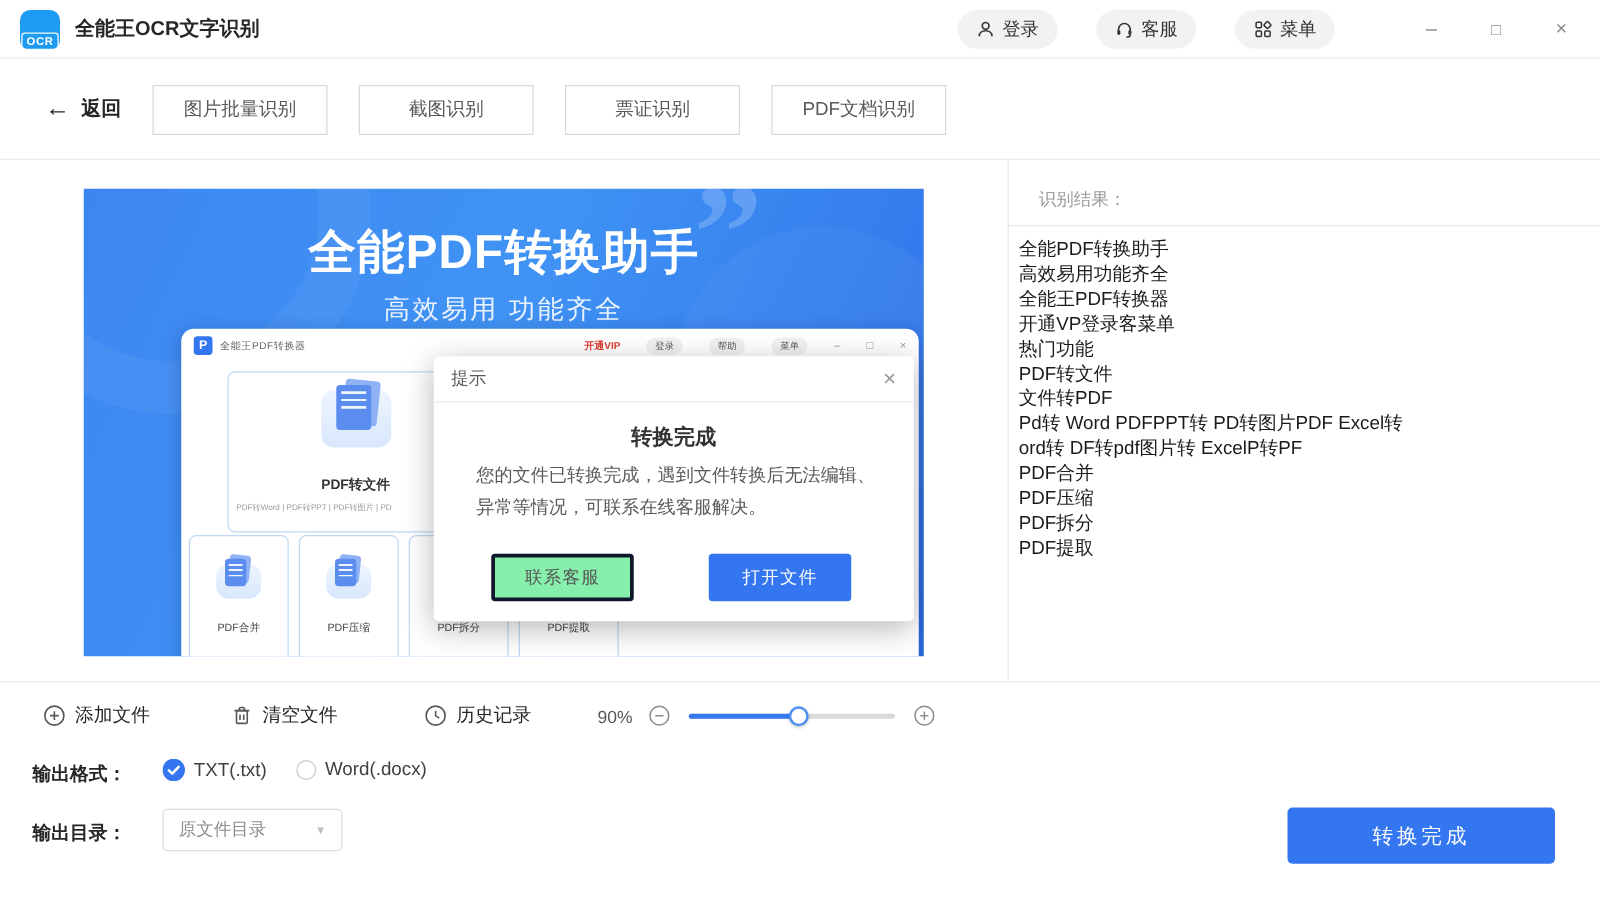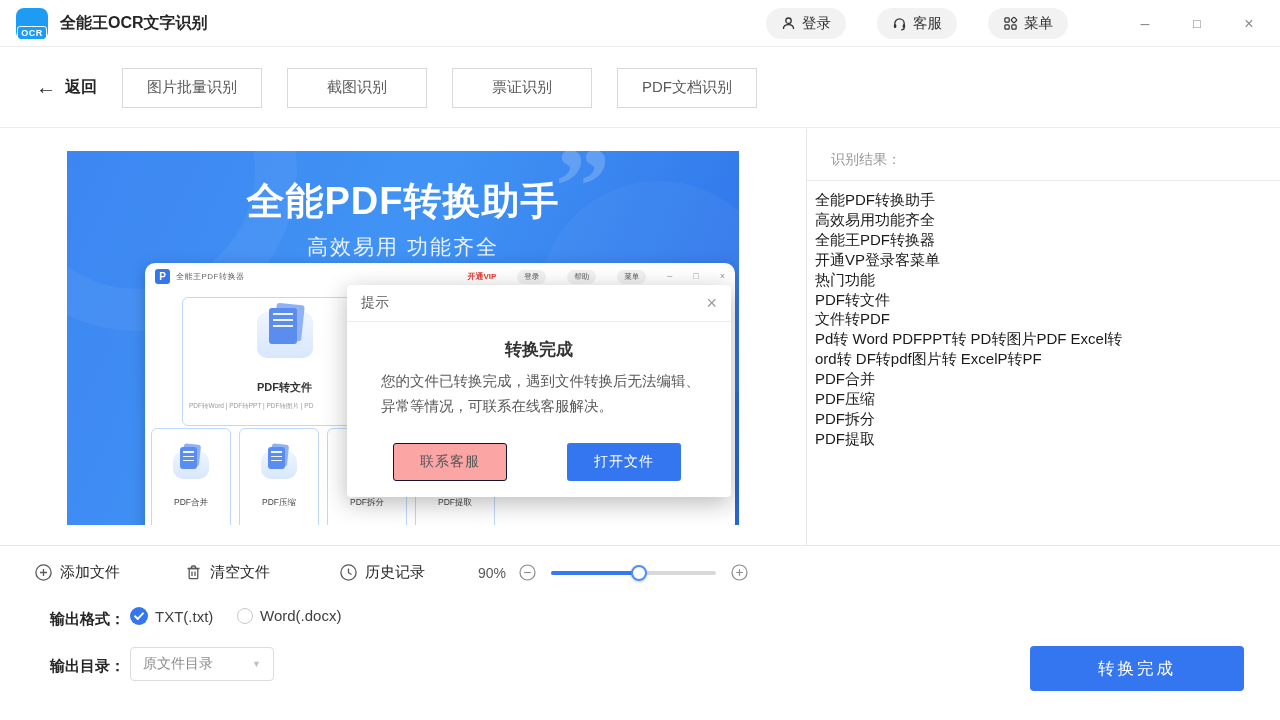--- a/index.html
+++ b/index.html
@@ -108,39 +108,39 @@
   .dlg-header { position:absolute; left:0; top:0; right:0; height:37px; border-bottom:1px solid #ececec;
                 display:flex; align-items:center; padding:0 14px; }
   .dlg-title { font-size:14px; color:#595959; }
   .dlg-close { margin-left:auto; color:#9b9b9b; font-size:18px; line-height:1; }
   .dlg-heading { position:absolute; left:0; right:0; top:53px; text-align:center; font-size:17px;
                  font-weight:bold; color:#333; }
   .dlg-body { position:absolute; left:34px; right:28px; top:84px; font-size:14.5px; color:#595959;
               line-height:25px; }
   .dlg-btn { position:absolute; top:158px; width:114px; height:38px; border-radius:3px; font-size:14px;
              display:flex; align-items:center; justify-content:center; letter-spacing:1px; }
-  .dlg-btn.secondary { left:46px; background:#fca5a5; border:1px solid #0f172a; color:#555; }
+  .dlg-btn.secondary { left:46px; background:#86efac; border:3px solid #0f172a; color:#555; }
   .dlg-btn.primary { left:220px; background:#3476f0; border:none; color:#fff; }
 
   
   .toolbar { position:absolute; top:545px; left:0; right:0; height:53px; border-top:1px solid #e8e8e8; }
   .tool-item { position:absolute; top:0; height:53px; display:flex; align-items:center; gap:8px;
                font-size:15px; color:#262626; cursor:pointer; }
   .tool-item svg { width:17px; height:17px; color:#595959; }
   .t-add { left:35px; } .t-clear { left:185px; } .t-history { left:340px; }
   .zoom-group { position:absolute; left:478px; top:0; height:53px; display:flex; align-items:center; }
   .zoom-val { font-size:14px; color:#595959; margin-right:13px; }
   .zoom-minus,.zoom-plus { width:17px; height:17px; color:#8c8c8c; cursor:pointer; }
   .slider { position:relative; width:165px; height:4px; background:#d9d9d9; border-radius:2px; margin:0 15px; cursor:pointer; }
   .slider-fill { position:absolute; left:0; top:0; bottom:0; width:87px; background:#3578f0; border-radius:2px; }
   .slider-handle { position:absolute; left:80px; top:-6px; width:16px; height:16px; background:#fff;
                    border:2px solid #4a90f5; border-radius:50%; box-shadow:0 1px 3px rgba(0,0,0,.2); cursor:grab; }
 
   
-  .row-label { position:absolute; left:50px; font-size:15px; font-weight:600; color:#262626; }
+  .row-label { position:absolute; left:26px; font-size:15px; font-weight:600; color:#262626; }
   .fmt-label { top:610px; }
   .radio { position:absolute; top:607px; display:flex; align-items:center; gap:7px; font-size:15px;
            color:#404040; cursor:pointer; }
   .r1 { left:130px; } .r2 { left:237px; }
   .radio svg { width:18px; height:18px; }
   .radio-off { width:16px; height:16px; border:1px solid #c9c9c9; border-radius:50%; background:#fff; }
   .dir-label { top:657px; }
   .select { position:absolute; left:130px; top:647px; width:144px; height:34px; border:1px solid #dcdcdc;
             border-radius:4px; background:#fff; display:flex; align-items:center; padding:0 12px;
             font-size:14px; color:#8c8c8c; cursor:pointer; }

